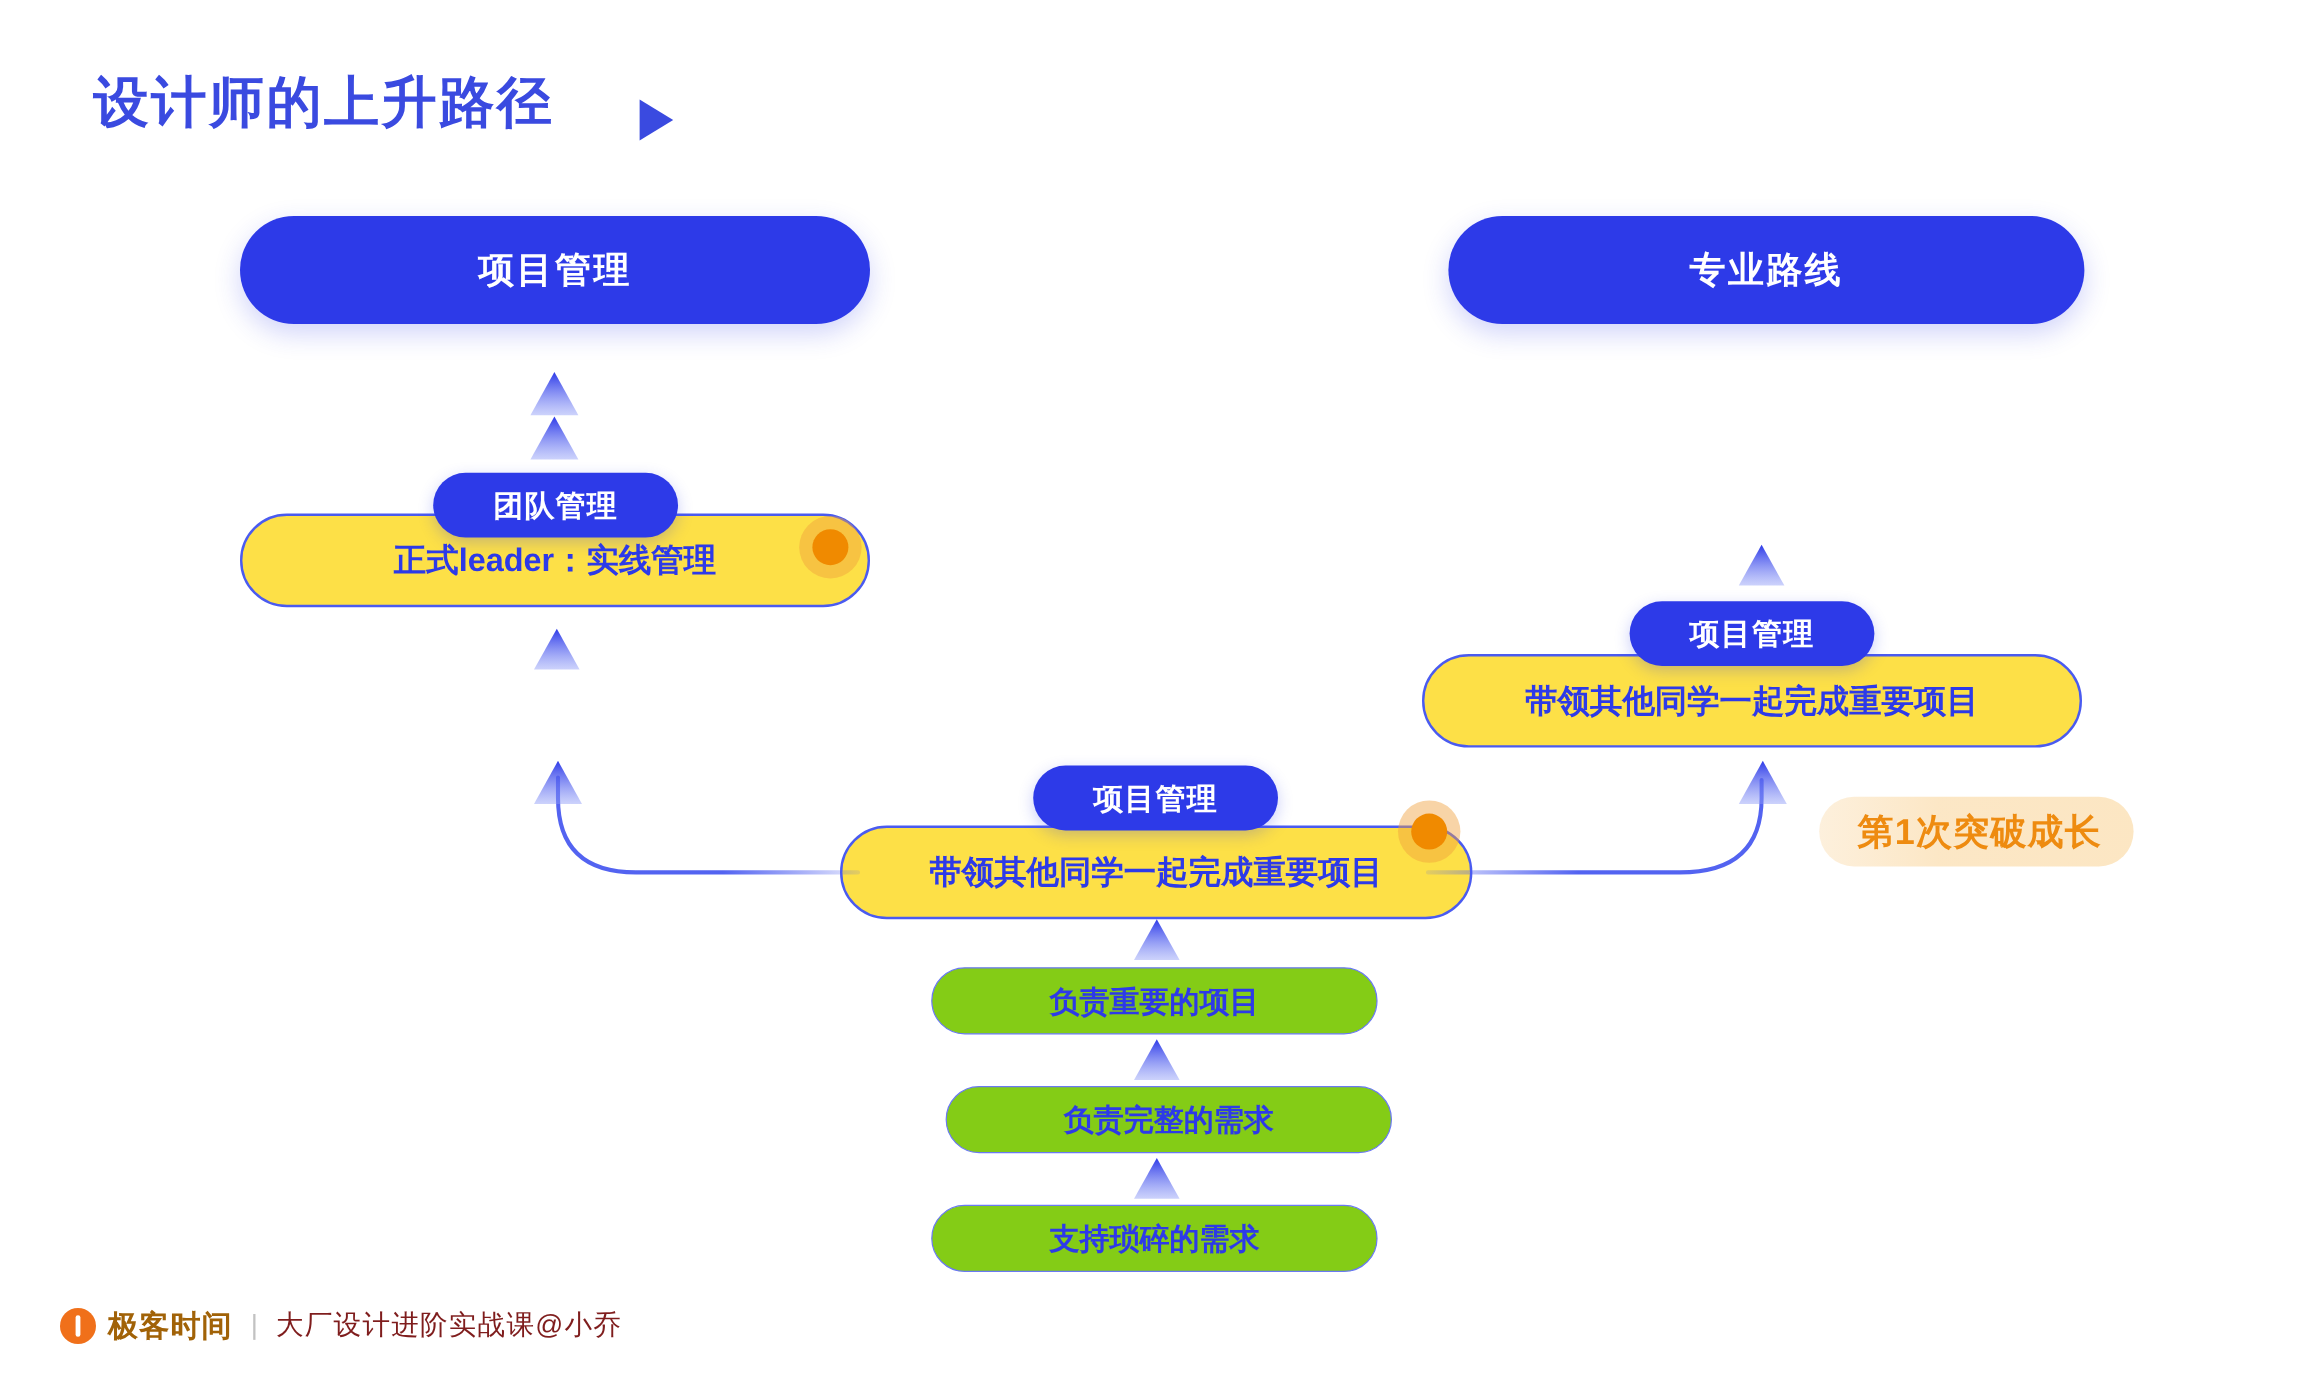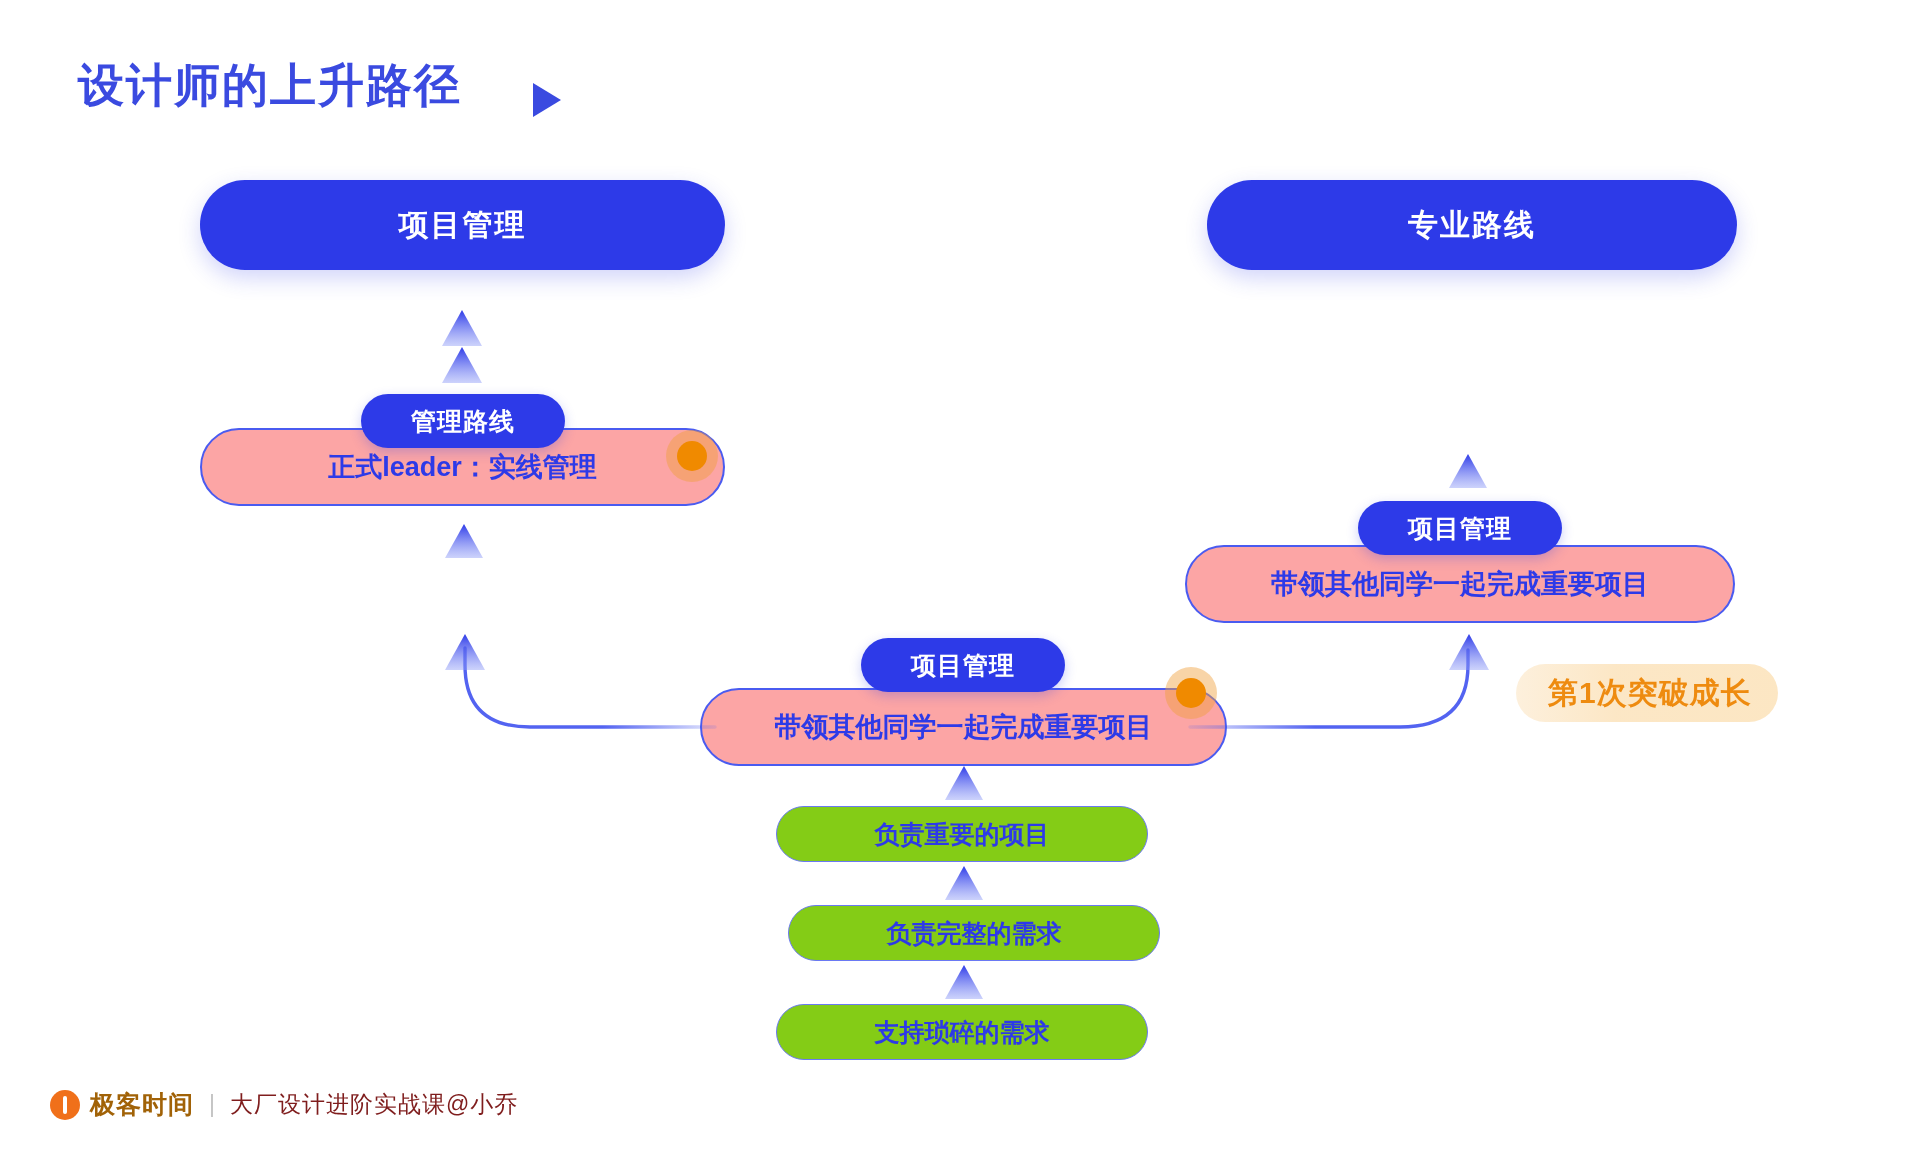--- a/index.html
+++ b/index.html
@@ -65,21 +65,21 @@
     display: flex;
     align-items: center;
     justify-content: center;
     border-radius: 40px;
     border: 2px solid #4a5bf0;
     color: #2d3ae8;
     font-weight: 700;
     white-space: nowrap;
   }
   .pill.big {
-    background: #fca5a5;
+    background: #fde047;
     height: 78px;
     font-size: 27px;
     border-radius: 39px;
   }
   .pill.small {
     background: #84cc16;
     height: 56px;
     font-size: 25px;
     border-radius: 28px;
     border: 1.6px solid #6a79f3;
@@ -250,21 +250,21 @@
     <polygon points="22,2 42,38 2,38" fill="url(#gArrow)"></polygon>
   </svg>
   <svg class="up-arrow" style="left:440px; top:345px; width:44px; height:40px;" viewBox="0 0 44 40">
     <polygon points="22,2 42,38 2,38" fill="url(#gArrow)"></polygon>
   </svg>
 
   <div class="pill big" style="left:200px; top:428px; width:525px;">
     <span>正式leader：实线管理</span>
   </div>
   <div class="badge" style="left:361px; top:394px; width:204px;">
-    <span>管理路线</span>
+    <span>团队管理</span>
   </div>
   <div class="dot d52" style="left:666px; top:430px;"></div>
 
   <svg class="up-arrow" style="left:443px; top:522px; width:42px; height:38px;" viewBox="0 0 42 38">
     <polygon points="21,2 40,36 2,36" fill="url(#gArrow)"></polygon>
   </svg>
 
 
   <svg class="up-arrow" style="left:443px; top:632px; width:44px; height:40px;" viewBox="0 0 44 40">
     <polygon points="22,2 42,38 2,38" fill="url(#gArrow)"></polygon>

